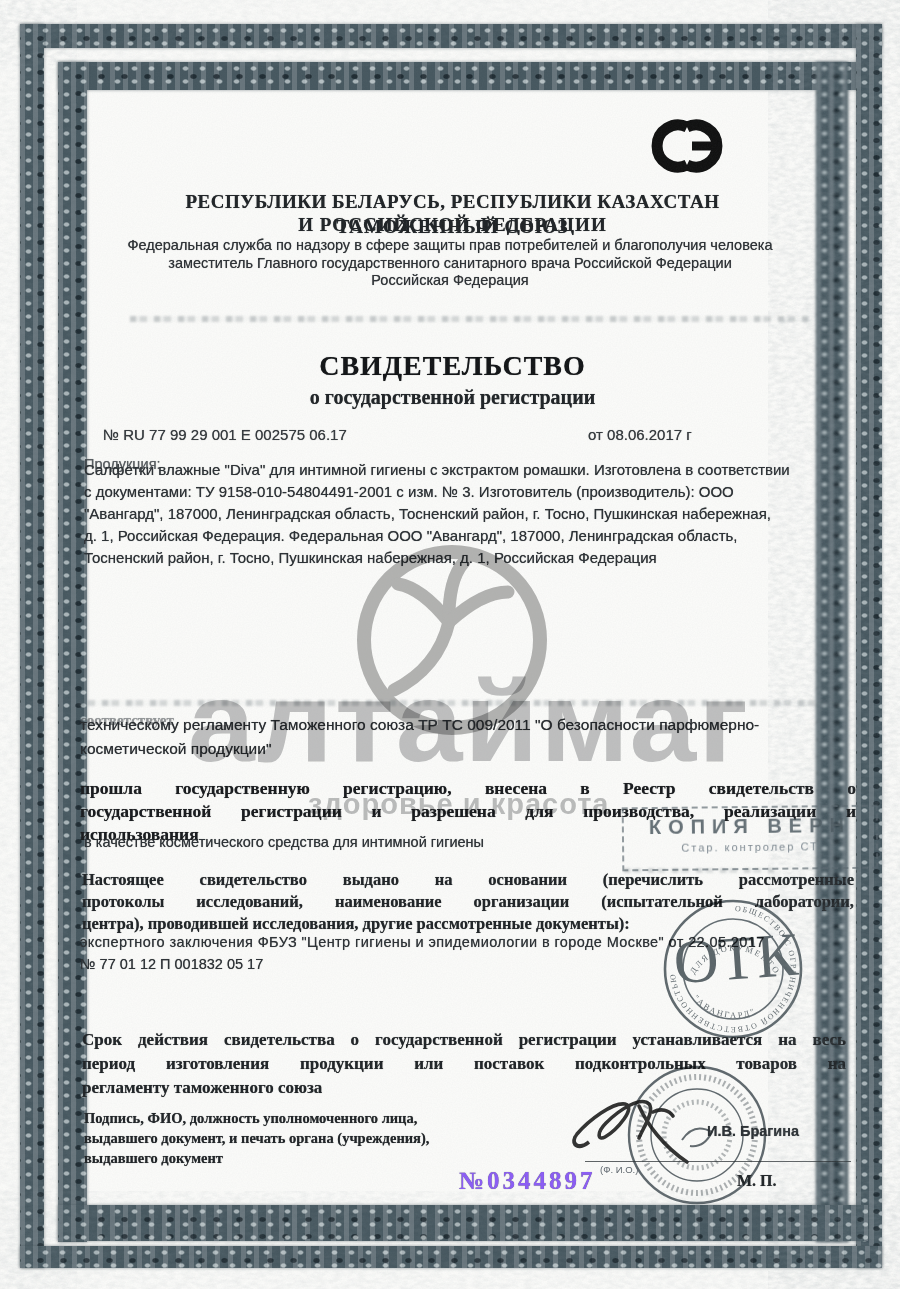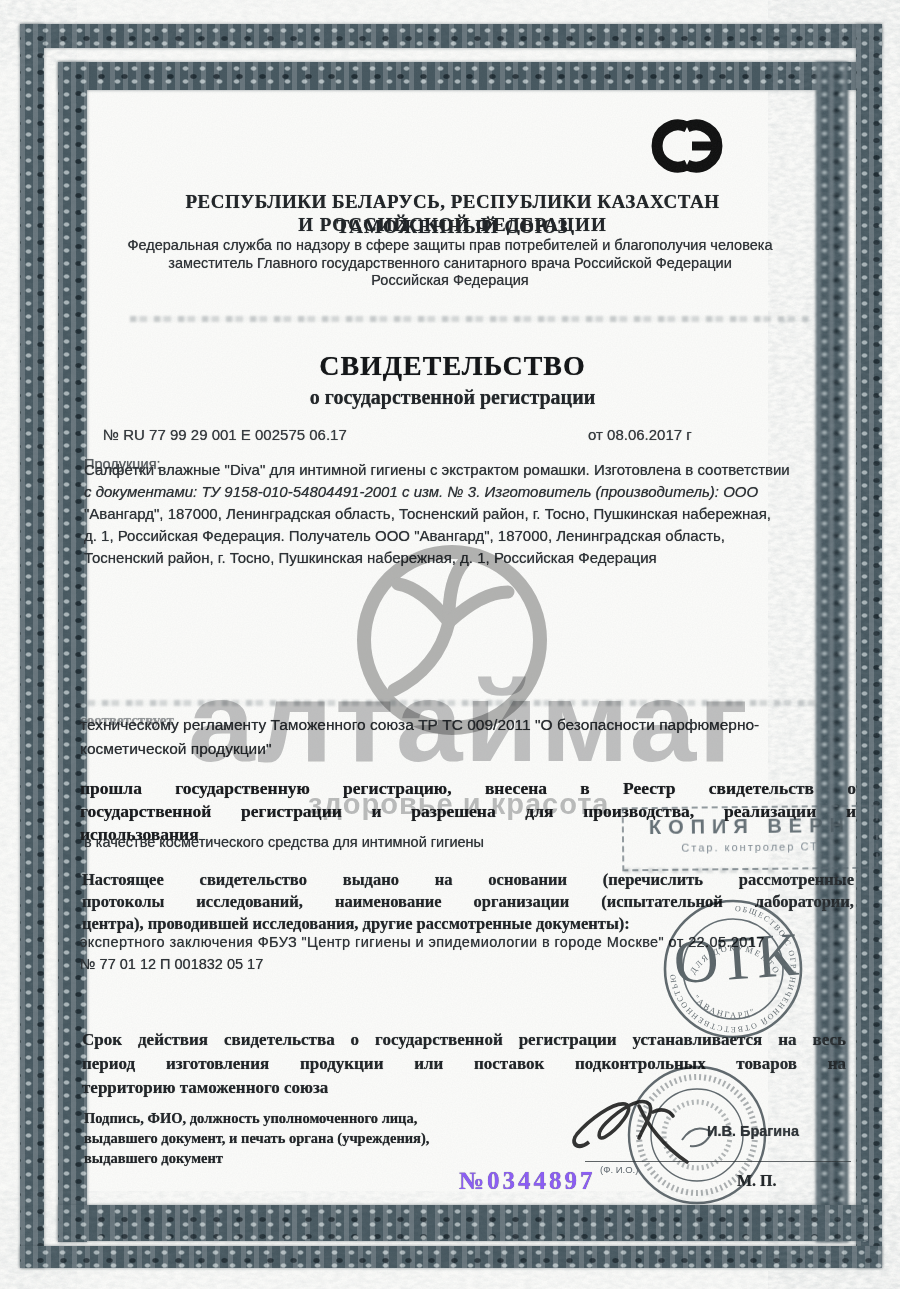--- a/index.html
+++ b/index.html
@@ -64,23 +64,23 @@
   <div class="smear" style="left:130px;top:316px;width:680px;"></div>
 
   <div class="abs serifb ink ctr" style="left:100px;top:350px;width:705px;font-size:28px;letter-spacing:1px;color:#101214;">СВИДЕТЕЛЬСТВО</div>
   <div class="abs serifb ink ctr" style="left:100px;top:386px;width:705px;font-size:20px;">о государственной регистрации</div>
 
   <div class="abs sans ink nowrap" style="left:103px;top:426px;font-size:15px;color:#33383c;">№ RU 77 99 29 001 Е 002575 06.17</div>
   <div class="abs sans ink nowrap" style="left:588px;top:426px;font-size:15px;color:#33383c;">от 08.06.2017 г</div>
 
   <div class="abs sans ink" style="left:84px;top:456px;font-size:14.5px;color:#3a4045;opacity:.85;">Продукция:</div>
   <div class="abs sans ink nowrap" style="left:84px;top:461px;font-size:15px;color:#2a2f33;">Салфетки влажные "Diva" для интимной гигиены с экстрактом ромашки. Изготовлена в соответствии</div>
-  <div class="abs sans ink nowrap" style="left:84px;top:483px;font-size:15px;color:#2a2f33;font-style:italic;">с документами: ТУ 9158-010-54804491-2001 с изм. № 3. Изготовитель (производитель): ООО</div>
+  <div class="abs sans ink nowrap" style="left:84px;top:483px;font-size:15px;color:#2a2f33;">с документами: ТУ 9158-010-54804491-2001 с изм. № 3. Изготовитель (производитель): ООО</div>
   <div class="abs sans ink nowrap" style="left:84px;top:505px;font-size:15px;color:#2a2f33;">"Авангард", 187000, Ленинградская область, Тосненский район, г. Тосно, Пушкинская набережная,</div>
-  <div class="abs sans ink nowrap" style="left:84px;top:527px;font-size:15px;color:#2a2f33;">д. 1, Российская Федерация. Получатель ООО "Авангард", 187000, Ленинградская область,</div>
+  <div class="abs sans ink nowrap" style="left:84px;top:527px;font-size:15px;color:#2a2f33;">д. 1, Российская Федерация. Федеральная ООО "Авангард", 187000, Ленинградская область,</div>
   <div class="abs sans ink nowrap" style="left:84px;top:549px;font-size:15px;color:#2a2f33;">Тосненский район, г. Тосно, Пушкинская набережная, д. 1, Российская Федерация</div>
 
   <svg class="abs" style="left:352px;top:540px;mix-blend-mode:multiply;" width="200" height="200" viewBox="0 0 200 200">
     <g stroke="#a2a2a2" fill="none" opacity=".8" stroke-linecap="round">
       <circle cx="100" cy="100" r="88" stroke-width="14"></circle>
       <path d="M42 150 Q 86 128 97 82" stroke-width="13"></path>
       <path d="M97 82 Q 70 48 46 44" stroke-width="13"></path>
       <path d="M97 82 Q 96 40 112 22" stroke-width="13"></path>
       <path d="M97 82 Q 130 52 156 52" stroke-width="13"></path>
     </g>
@@ -132,21 +132,21 @@
       </text>
       <text font-size="8.5" letter-spacing="2" fill="#3a464d" font-family="Liberation Sans, sans-serif">
         <textPath href="#otkBottom" startOffset="14">"АВАНГАРД"</textPath>
       </text>
       <text x="88" y="95" text-anchor="middle" font-size="62" fill="#2e3a41" transform="rotate(-4 88 80)">ОТК</text>
     </g>
   </svg>
 
   <div class="abs serifb ink jline" style="left:82px;top:1030px;width:764px;font-size:17px;">Срок действия свидетельства о государственной регистрации устанавливается на весь</div>
   <div class="abs serifb ink jline" style="left:82px;top:1054px;width:764px;font-size:17px;">период изготовления продукции или поставок подконтрольных товаров на</div>
-  <div class="abs serifb ink nowrap" style="left:82px;top:1078px;font-size:17px;">территорию таможенного союза</div>
+  <div class="abs serifb ink nowrap" style="left:82px;top:1078px;font-size:17px;">регламенту таможенного союза</div>
 
   <svg class="abs" style="left:622px;top:1060px;mix-blend-mode:multiply;" width="150" height="150" viewBox="0 0 150 150">
     <g fill="none" opacity=".8">
       <circle cx="75" cy="75" r="68" stroke="#38434a" stroke-width="2.4"></circle>
       <circle cx="75" cy="75" r="58" stroke="#454f56" stroke-width="6" stroke-dasharray="2 3" opacity=".55"></circle>
       <circle cx="75" cy="75" r="46" stroke="#38434a" stroke-width="1.4"></circle>
       <circle cx="75" cy="75" r="33" stroke="#454f56" stroke-width="5" stroke-dasharray="2 3" opacity=".5"></circle>
       <path d="M60 80 q12 -18 30 -8 q-8 16 -22 14" stroke="#3b454c" stroke-width="2"></path>
     </g>
   </svg>

